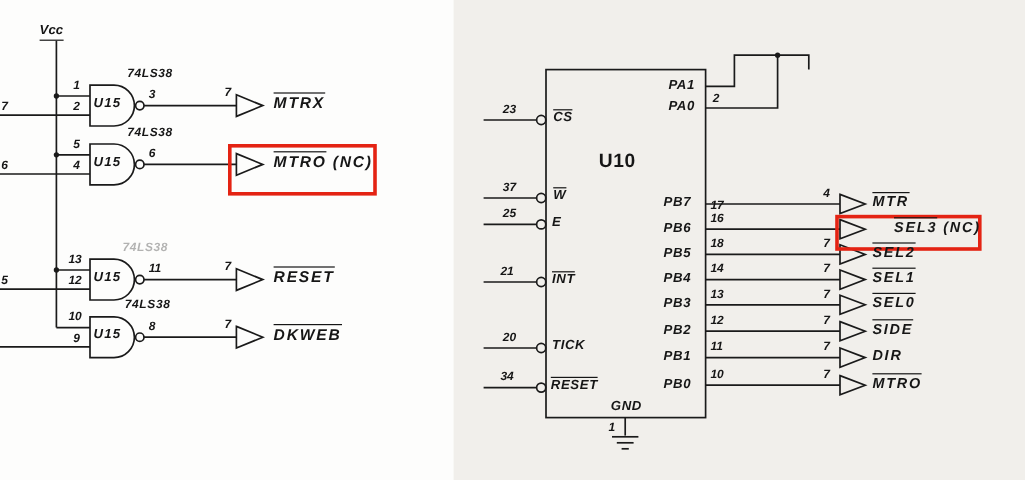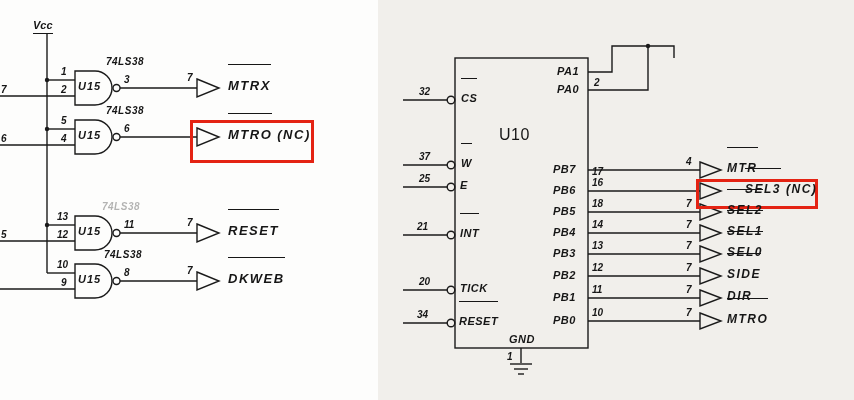--- a/index.html
+++ b/index.html
@@ -10,25 +10,25 @@
   }
   .scan-right{position:absolute;left:378px;top:0;width:476px;height:400px;background:#f1efeb;}
   svg.wires{position:absolute;left:0;top:0;}
   .txt{position:absolute;white-space:nowrap;line-height:1.15;}
   .pin{font-size:10px;font-style:italic;font-weight:600;}
   .plabel{font-size:11px;font-style:italic;font-weight:700;letter-spacing:.5px;}
   .chip{font-size:10px;font-style:italic;font-weight:600;letter-spacing:.5px;}
   .gname{font-size:11px;font-style:italic;font-weight:700;letter-spacing:1px;}
   .sig{font-size:13px;font-style:italic;font-weight:700;letter-spacing:1.5px;}
   .sig2{font-size:12px;font-style:italic;font-weight:700;letter-spacing:1.5px;}
-  .ovl{border-top:1.6px solid #161616;padding-top:13px;}
+  .ovl{border-top:1.6px solid #161616;padding-top:0;}
   .nc{margin-left:5px;}
   .faded{opacity:.32;}
   .vcc{font-size:11px;font-style:italic;font-weight:700;border-bottom:1.3px solid #161616;padding-bottom:1px;}
-  .icname{font-size:16px;font-weight:400;letter-spacing:.5px;}
+  .icname{font-size:16px;font-weight:700;letter-spacing:.5px;}
   .hl{position:absolute;border:3px solid var(--highlight_color,#e42313);}
   line,polyline,path,rect.ic{stroke:#1a1a1a;stroke-width:1.4;fill:none;}
   circle.dot{fill:#1a1a1a;stroke:none;}
   circle.bub{fill:none;stroke:#1a1a1a;stroke-width:1.4;}
   polygon.buf{fill:none;stroke:#1a1a1a;stroke-width:1.4;}
 </style>
 </head>
 <body>
 
 <div class="canvas">
@@ -163,21 +163,21 @@
   <div class="txt chip" style="left:104px;top:249px">74LS38</div>
   <div class="txt pin" style="left:57px;top:259px">10</div>
   <div class="txt pin" style="left:61px;top:277px">9</div>
   <div class="txt gname" style="left:78px;top:273px">U15</div>
   <div class="txt pin" style="left:124px;top:267px">8</div>
   <div class="txt pin" style="left:187px;top:265px">7</div>
   <div class="txt sig" style="left:228px;top:272px"><span class="ovl">DKWEB</span></div>
 
   <div class="txt icname" style="left:499px;top:126px">U10</div>
 
-  <div class="txt pin" style="left:419px;top:86px">32</div>
+  <div class="txt pin" style="left:419px;top:86px">23</div>
   <div class="txt plabel" style="left:461px;top:92px"><span class="ovl">CS</span></div>
   <div class="txt pin" style="left:419px;top:151px">37</div>
   <div class="txt plabel" style="left:461px;top:157px"><span class="ovl">W</span></div>
   <div class="txt pin" style="left:419px;top:173px">25</div>
   <div class="txt plabel" style="left:460px;top:179px"><span>E</span></div>
   <div class="txt pin" style="left:417px;top:221px">21</div>
   <div class="txt plabel" style="left:460px;top:227px"><span class="ovl">INT</span></div>
   <div class="txt pin" style="left:419px;top:276px">20</div>
   <div class="txt plabel" style="left:460px;top:282px"><span>TICK</span></div>
   <div class="txt pin" style="left:417px;top:309px">34</div>

